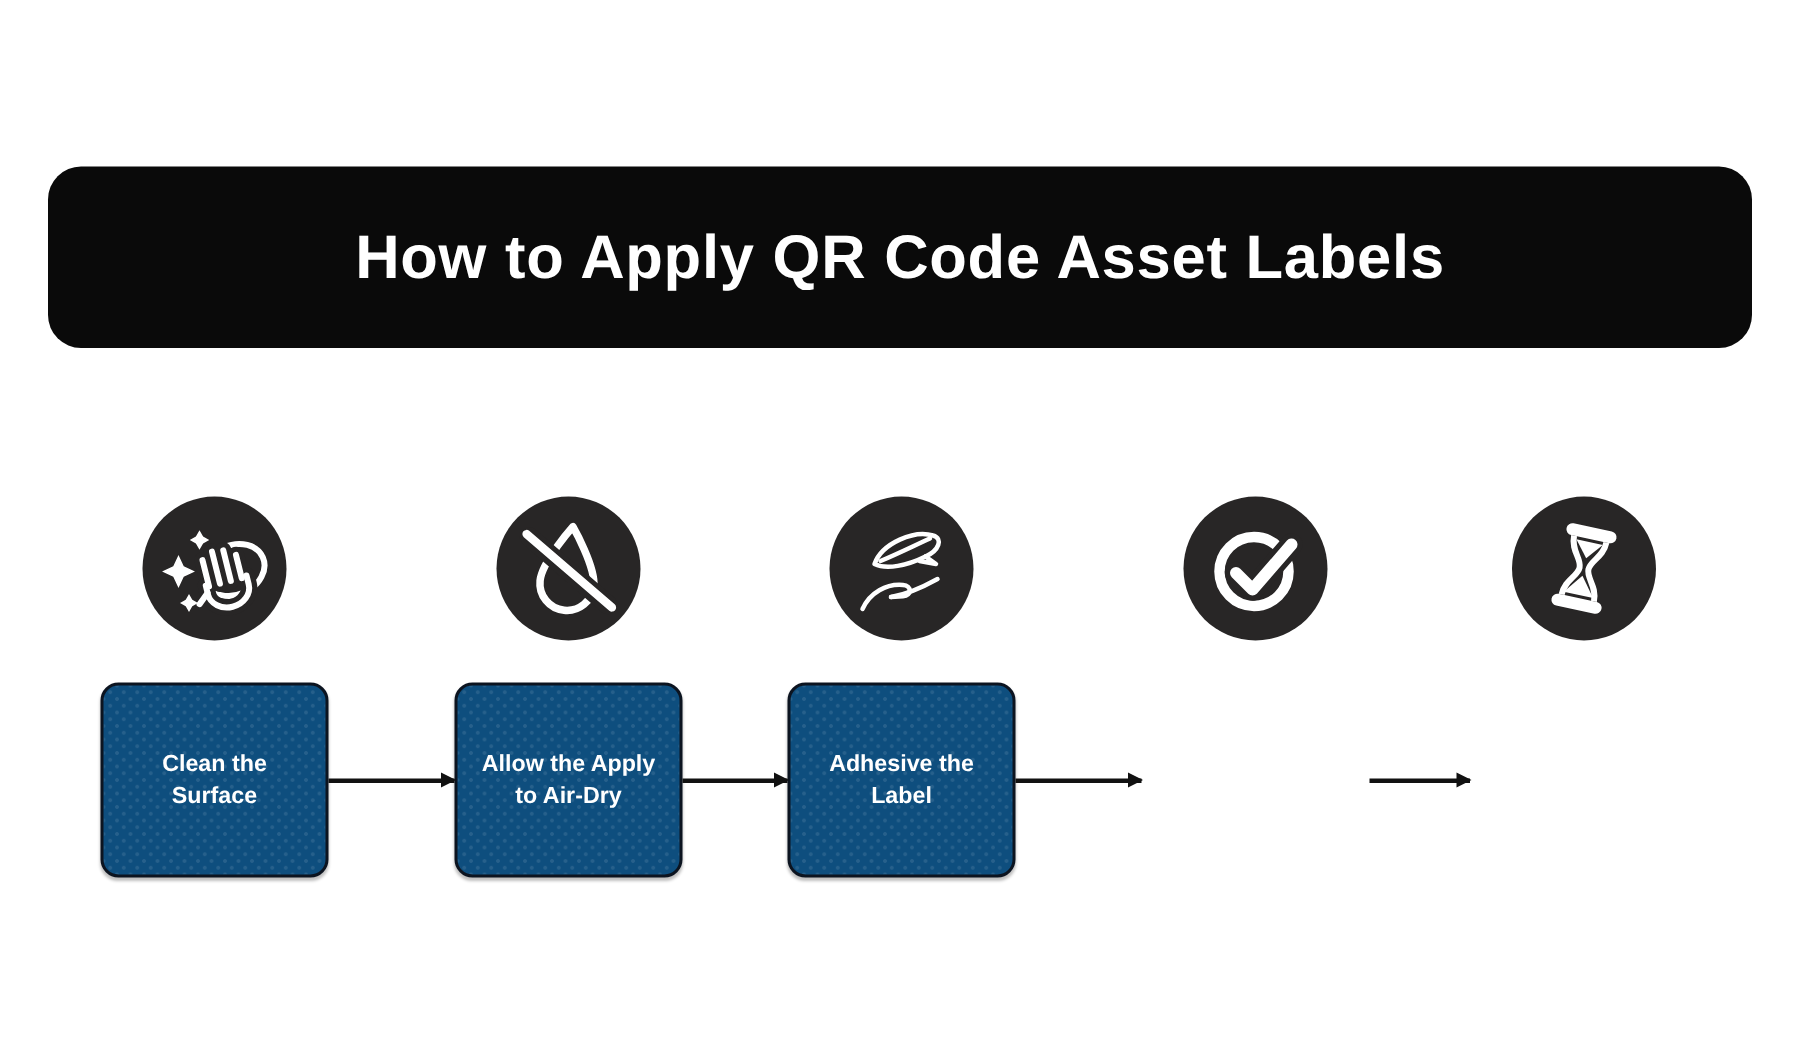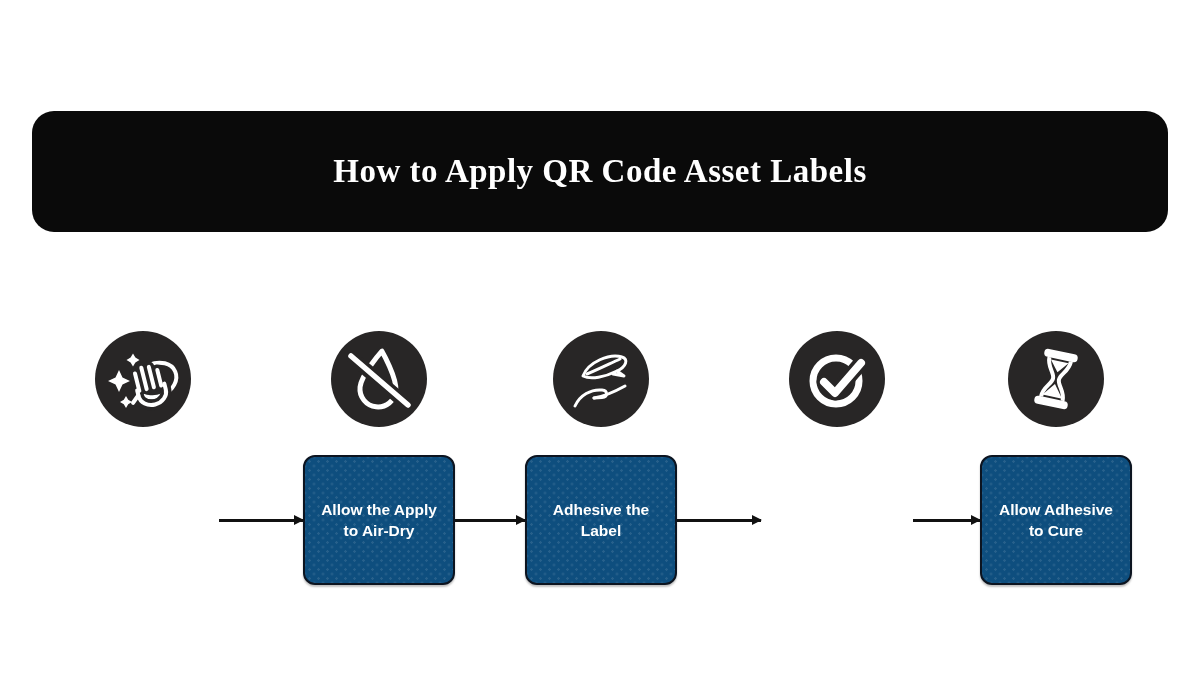--- a/index.html
+++ b/index.html
@@ -8,23 +8,22 @@
     position:relative;width:1200px;height:700px;background:#ffffff;
     font-family:"Liberation Sans","DejaVu Sans",sans-serif;overflow:hidden;
     margin:0 auto;
   }
   .banner{
     position:absolute;left:32px;top:111px;width:1136px;height:121px;
     background:#0a0a0a;border-radius:22px;
     display:flex;align-items:center;justify-content:center;
   }
   .banner h1{
-    margin:0;color:#ffffff;font-size:33px;font-weight:700;letter-spacing:0.5px;
+    margin:0;color:#ffffff;font-size:41px;font-weight:700;letter-spacing:0.5px;
     text-align:left;
-    font-family:Liberation Serif, serif;
   }
   .icon-circle{
     position:absolute;top:331px;width:96px;height:96px;border-radius:50%;
     background:#282626;display:flex;align-items:center;justify-content:center;
   }
   .icon-circle svg{display:block;}
   .step-box{
     position:absolute;top:455px;width:152px;height:130px;
     background:#0e4e7e;
     background-image:
@@ -128,28 +127,28 @@
       <g transform="rotate(12 48 48)">
         <rect x="31" y="20" width="34" height="8" rx="4" fill="#ffffff"></rect>
         <rect x="31" y="68" width="34" height="8" rx="4" fill="#ffffff"></rect>
         <path d="M37 28 C37 38 45 42 45 48 C45 54 37 58 37 68 M59 28 C59 38 51 42 51 48 C51 54 59 58 59 68" fill="none" stroke="#ffffff" stroke-width="4"></path>
         <path d="M39 30 L57 30 L48 41 Z" fill="#ffffff"></path>
         <path d="M48 53 L58 66 L38 66 Z" fill="#ffffff"></path>
       </g>
     </svg>
   </div>
 
+  <div class="step-box c1">
+    <span class="label">Clean the Surface</span>
+  </div>
   <div class="step-box c2">
     <span class="label">Allow the Apply to Air-Dry</span>
   </div>
   <div class="step-box c3">
     <span class="label">Adhesive the Label</span>
-  </div>
-  <div class="step-box c5">
-    <span class="label">Allow Adhesive to Cure</span>
   </div>
 
   <div class="arrow a1"></div>
   <div class="arrow a2"></div>
   <div class="arrow a3"></div>
   <div class="arrow a4"></div>
 
 </div>
 
 </body></html>

